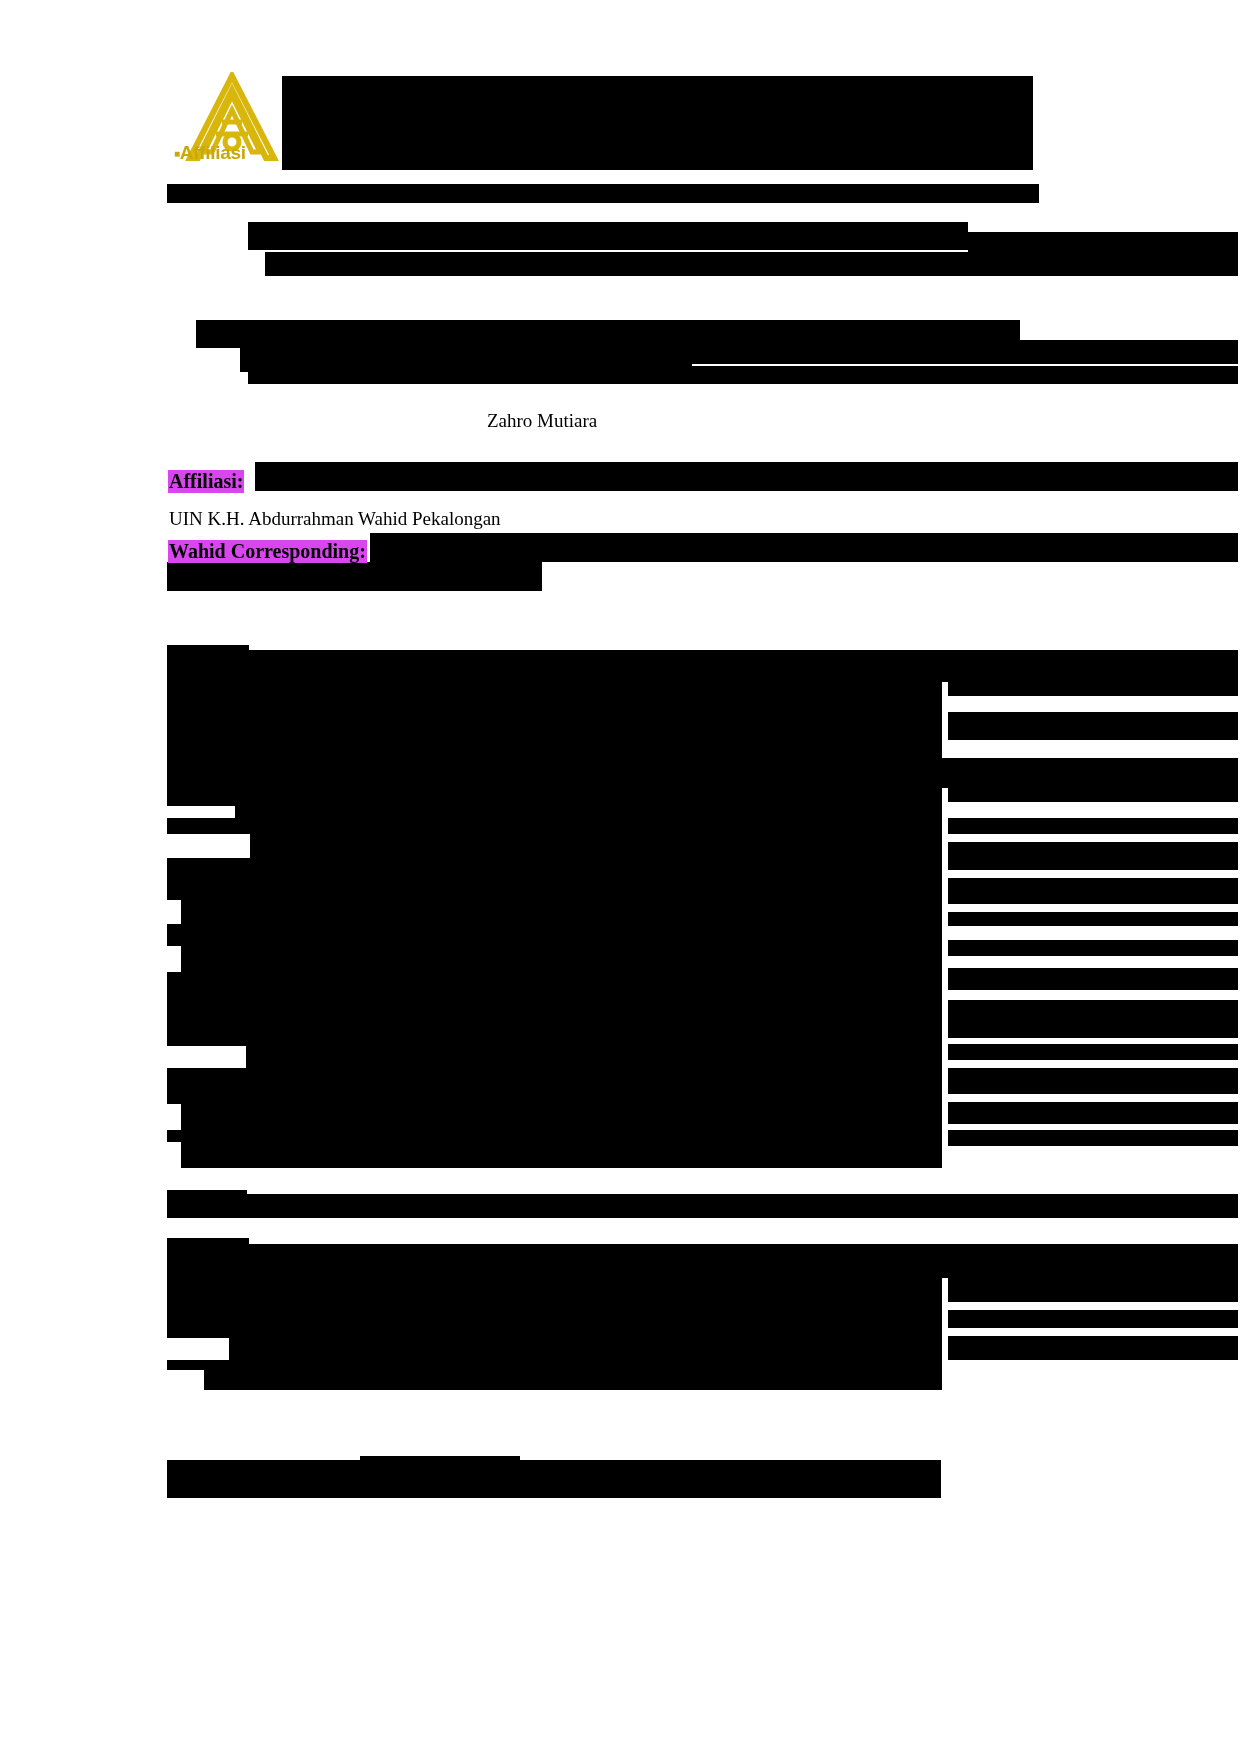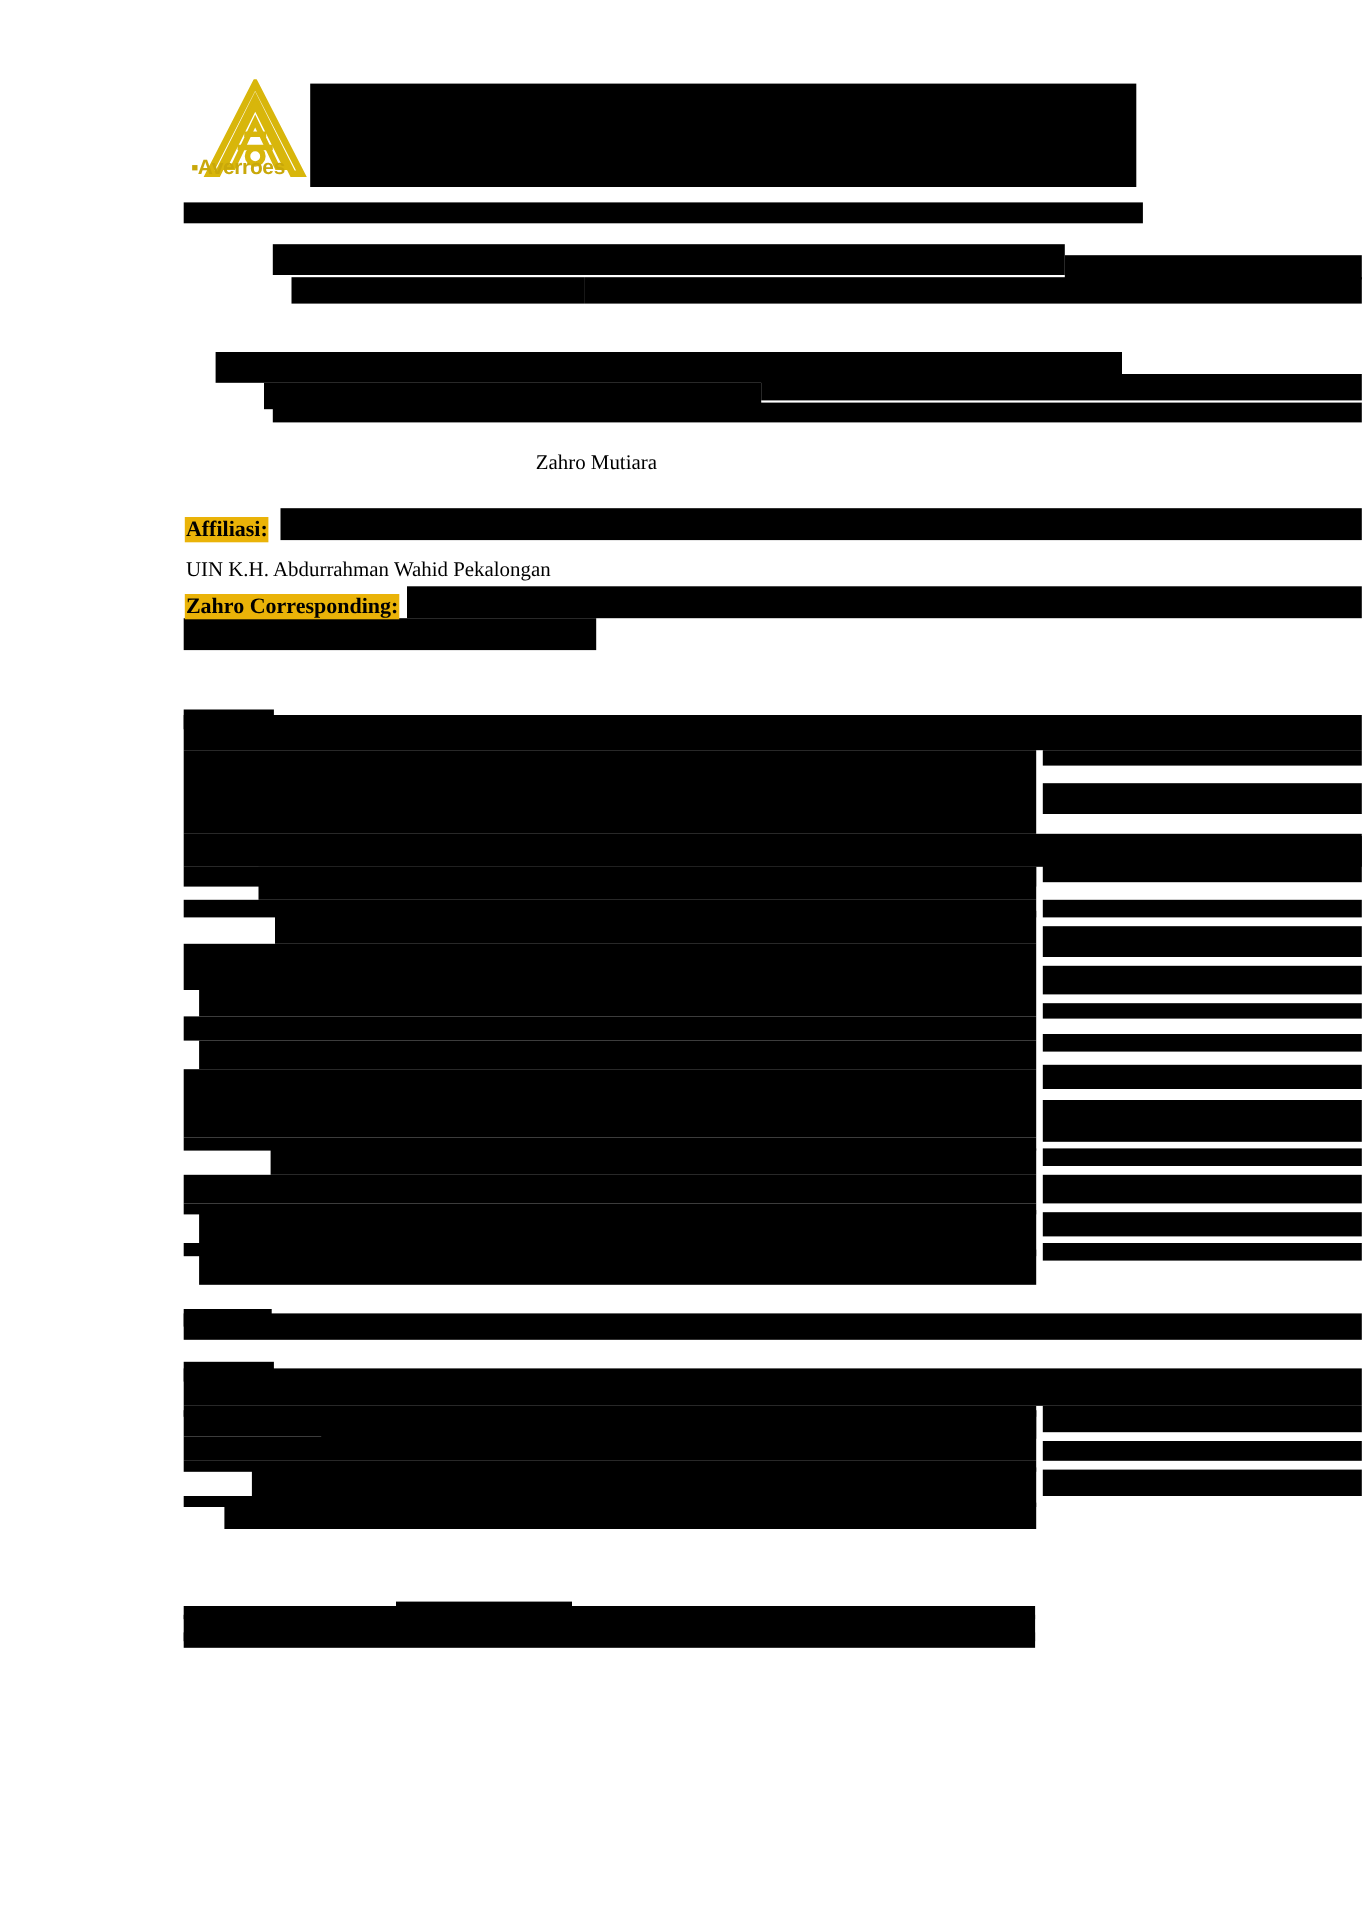--- a/index.html
+++ b/index.html
@@ -119,21 +119,21 @@
     font-weight: normal;
     font-size: 19px;
     color: #000;
   }
   .label-bold {
     position: absolute;
     font-family: "Liberation Serif", serif;
     font-weight: bold;
     font-size: 20px;
     color: #000;
-    background: #eab308;
+    background: #d946ef;
     padding: 0 1px;
   }
   .plain {
     position: absolute;
     font-family: "Liberation Serif", serif;
     font-size: 19px;
     color: #000;
     background: #fff;
     padding: 0 1px;
   }
@@ -146,21 +146,21 @@
   <div class="logo">
     <svg width="100" height="98" viewBox="0 0 100 98" xmlns="http://www.w3.org/2000/svg">
       <path d="M50 4 L92 86 L84 86 L50 18 L16 86 L8 86 Z" fill="none" stroke="#d8b60b" stroke-width="6"></path>
       <path d="M50 24 L78 80 L70 80 L50 38 L30 80 L22 80 Z" fill="none" stroke="#d8b60b" stroke-width="5"></path>
       <path d="M34 62 L66 62" stroke="#d8b60b" stroke-width="5"></path>
       <path d="M40 50 L60 50" stroke="#d8b60b" stroke-width="5"></path>
       <circle cx="50" cy="70" r="7" fill="none" stroke="#d8b60b" stroke-width="5"></circle>
     </svg>
   </div>
   <div class="logo-word">
-    <span class="dot">■</span><span>Averroes</span>
+    <span class="dot">■</span><span>Affiliasi</span>
   </div>
 
   <div class="doi-box">10.62446</div>
 
   <div class="cc-badge">
     <div class="cc-item">
       <div class="cc-circle wide">CC</div>
     </div>
     <div class="cc-item">
       <div class="cc-circle">👤</div>
@@ -241,15 +241,15 @@
       <div class="bar" style="left: 167px; top: 1468px; width: 774px; height: 24px;"></div>
       <div class="bar" style="left: 360px; top: 1456px; width: 160px; height: 18px;"></div>
       <div class="bar" style="left: 167px; top: 1484px; width: 774px; height: 14px;"></div>
     </div>
 
   <div class="author">Zahro Mutiara</div>
 
   <div class="label-bold" style="left:168px; top:470px;">Affiliasi:</div>
   <div class="plain" style="left:168px; top:508px;">UIN K.H. Abdurrahman Wahid Pekalongan</div>
 
-  <div class="label-bold" style="left:168px; top:540px;">Zahro Corresponding:</div>
+  <div class="label-bold" style="left:168px; top:540px;">Wahid Corresponding:</div>
 
 </div>
 
 </body></html>

